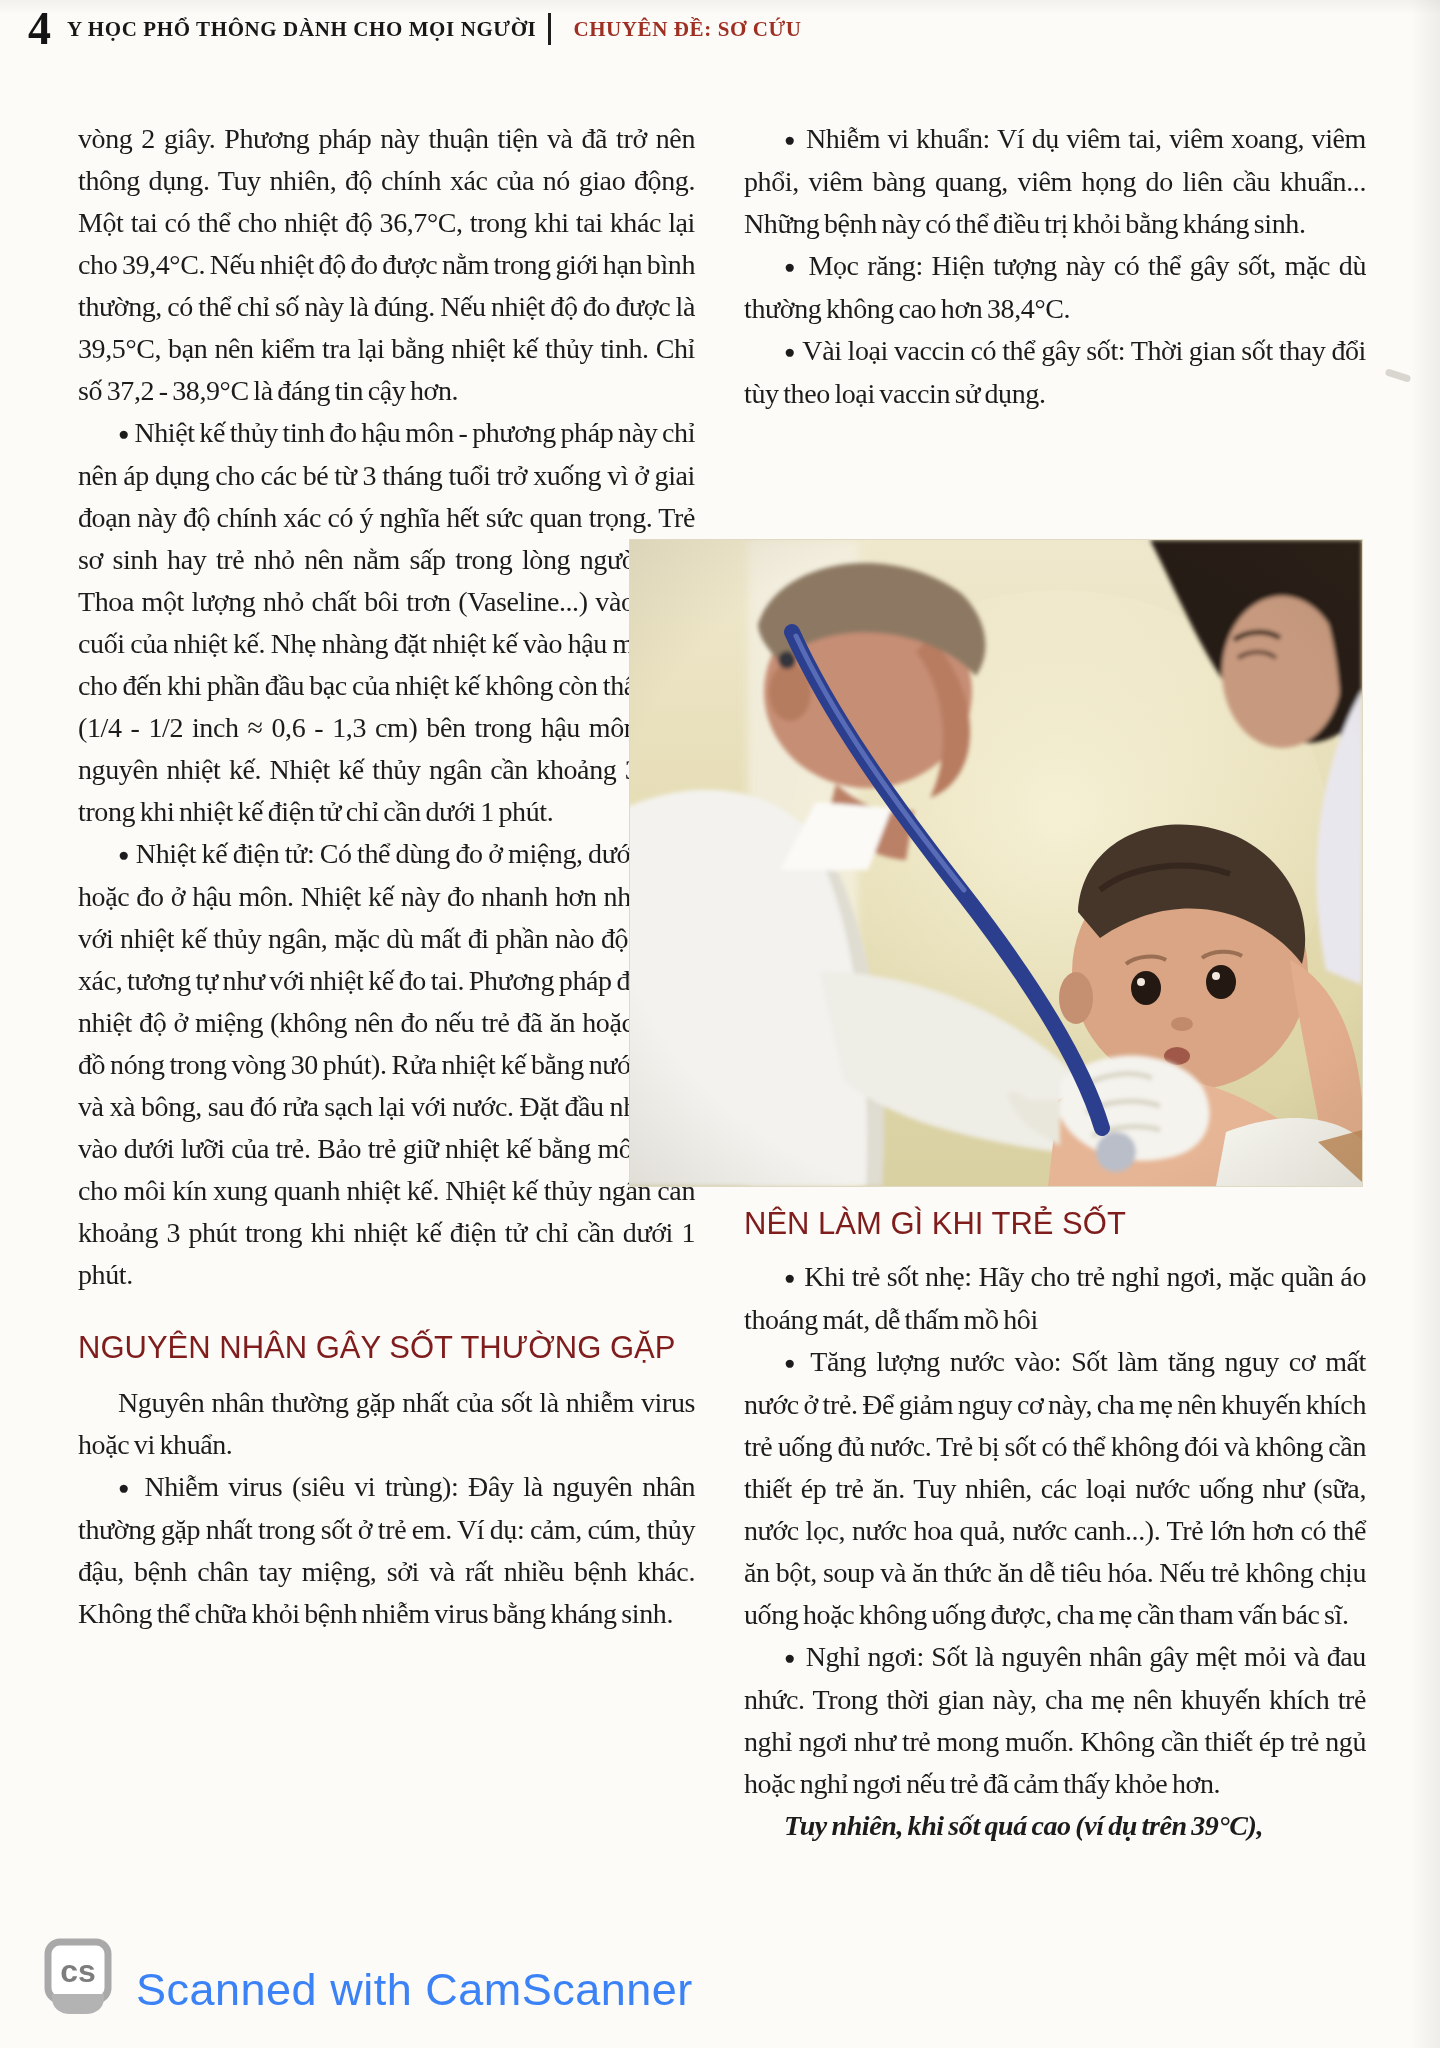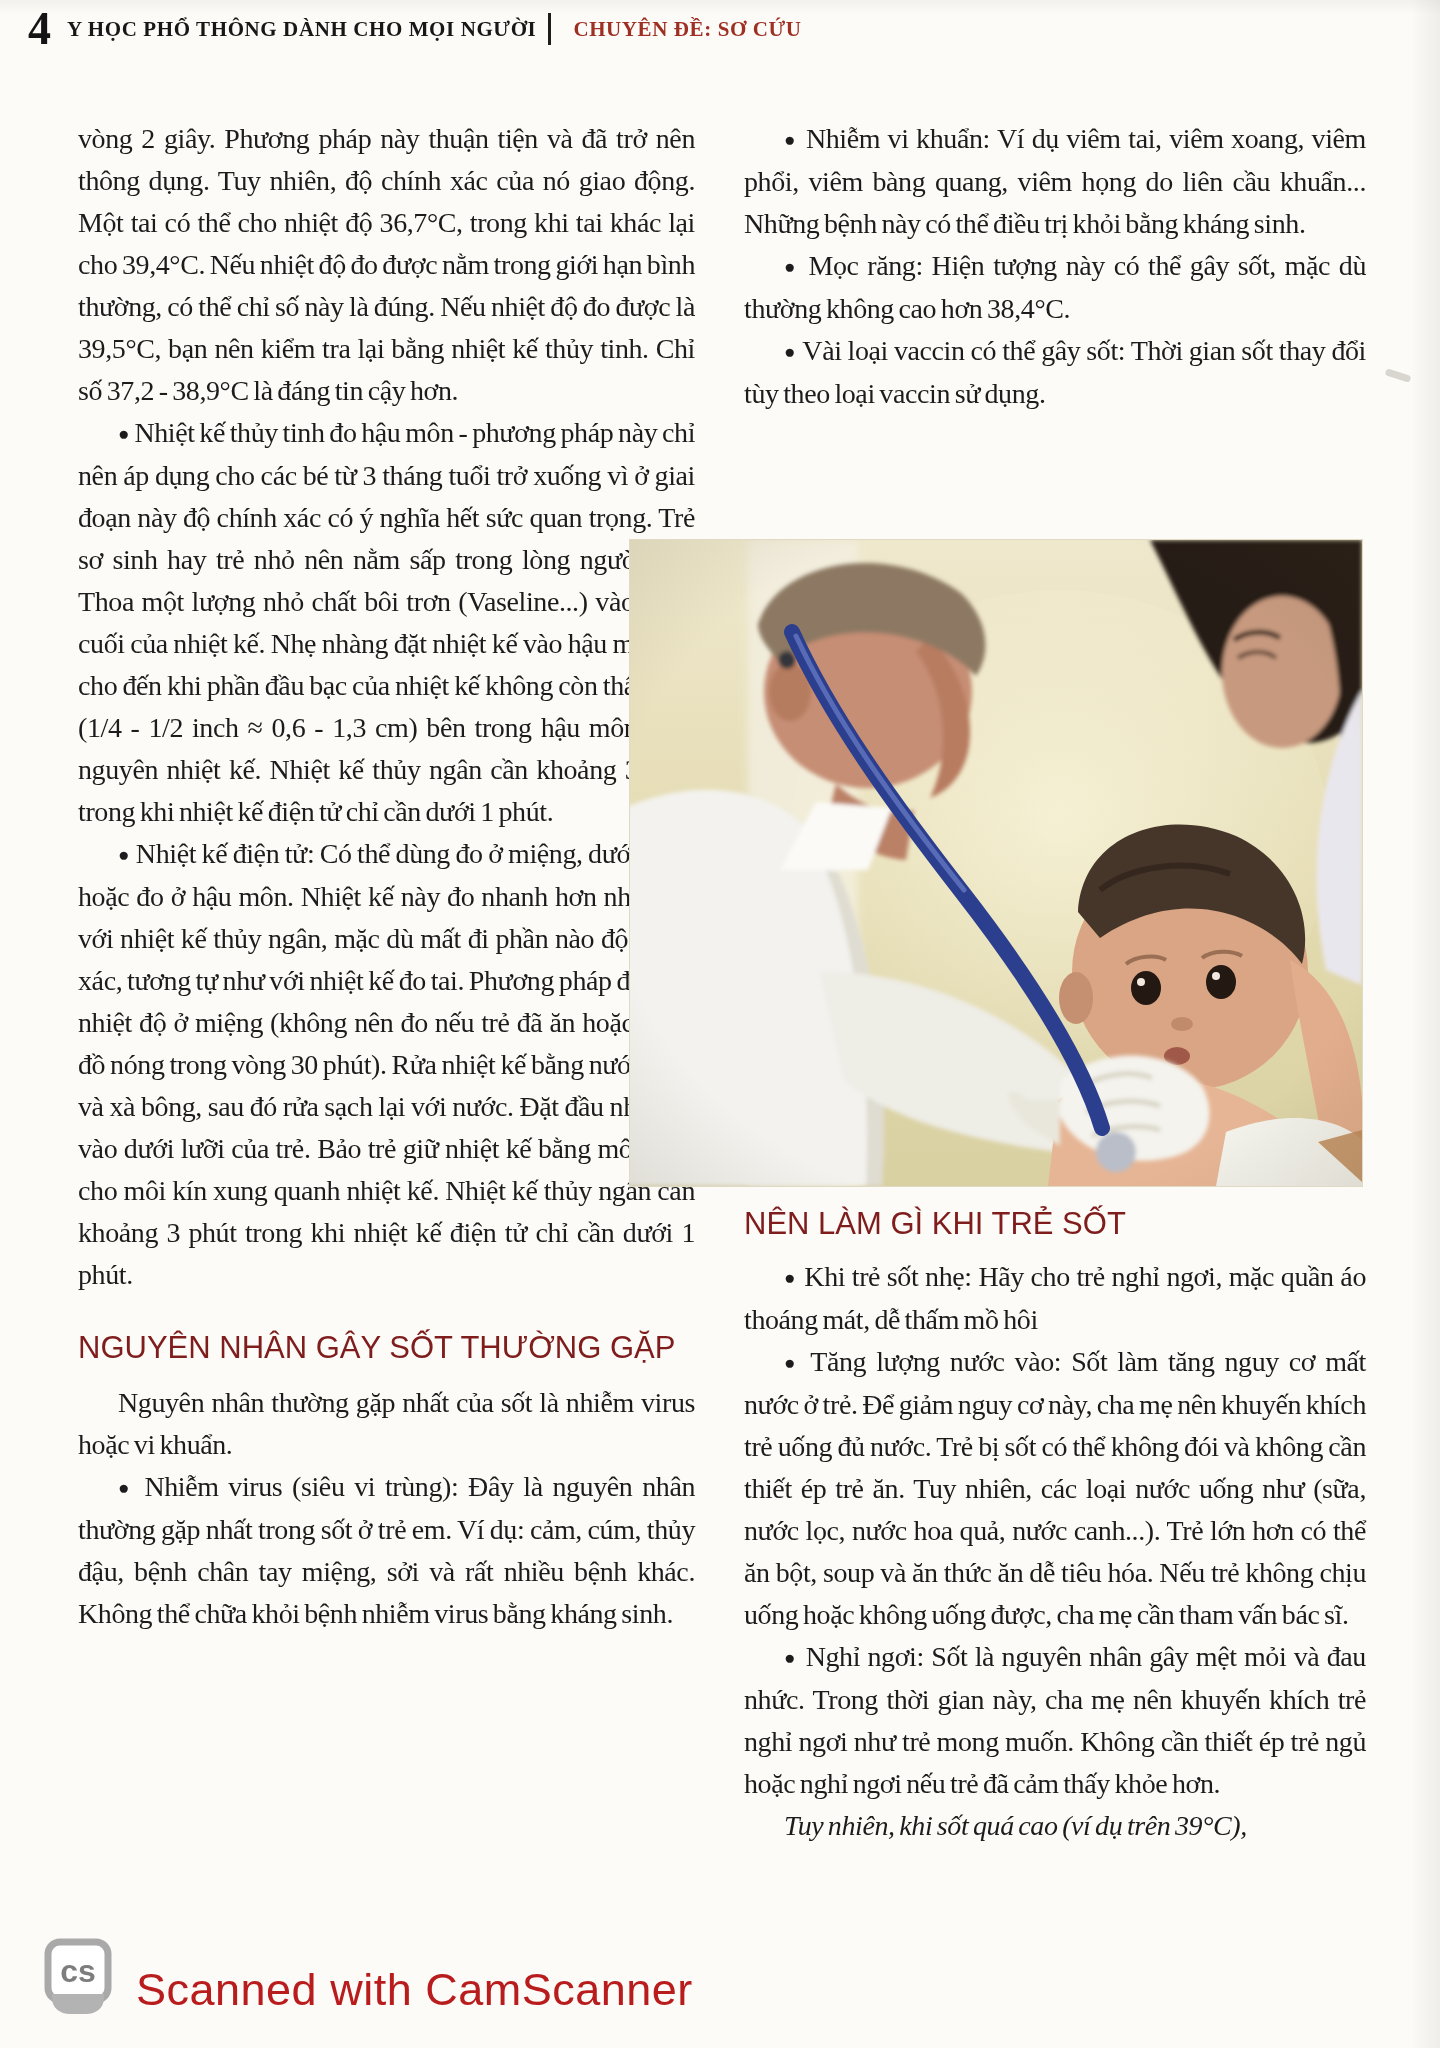--- a/index.html
+++ b/index.html
@@ -41,21 +41,21 @@
     font-size:28px;line-height:42px;
     letter-spacing:-0.4px;word-spacing:-2px;
     text-align:justify;
   }
   .col-left {left:78px; top:118px;width:617px;}
   .col-right-top{left:744px;top:118px;width:622px;}
   .col-right-bot{left:744px;top:1206px;width:622px;}
   .para{margin:0;}
   .para.indent{text-indent:40px;}
   .para.bold-para{font-weight:400;}
-  .para.closing{font-weight:400;font-style:italic;}
+  .para.closing{font-weight:700;font-style:italic;}
   .blt{font-size:19px;vertical-align:2px;letter-spacing:0;}
   .lead{font-weight:400;margin-top:12px;}
 
   .section-heading{
     font-family:"Liberation Sans", sans-serif;
     font-weight:500;
     font-size:31px;line-height:36px;
     letter-spacing:0;word-spacing:0;
     color:#7f1d1d;
     margin:34px 0 16px 0;
@@ -87,21 +87,21 @@
   }
 
   
   .watermark{
     position:absolute;left:44px;top:1938px;
     display:flex;align-items:flex-end;
   }
   .cam-icon{width:70px;height:78px;margin-right:22px;flex:0 0 auto;}
   .wm-label{
     font-family:"Liberation Sans", sans-serif;
-    font-size:45px;color:#b91c1c;letter-spacing:.5px;white-space:nowrap;
+    font-size:45px;color:#3b82f6;letter-spacing:.5px;white-space:nowrap;
   }
 </style>
 </head>
 <body>
 
 <div class="page">
 
   <div class="header">
     <div class="page-num">4</div>
     <div class="mag-title">Y HỌC PHỔ THÔNG DÀNH CHO MỌI NGƯỜI</div>

